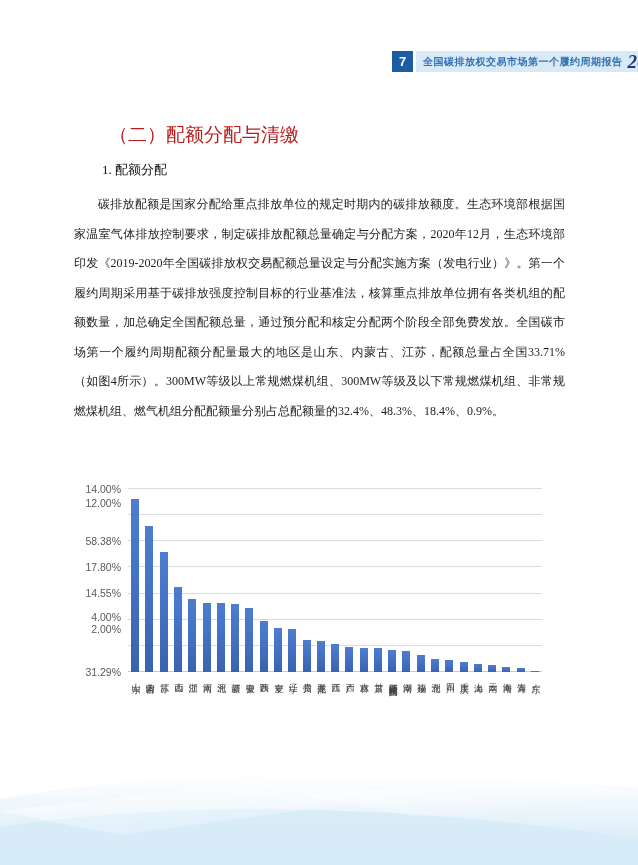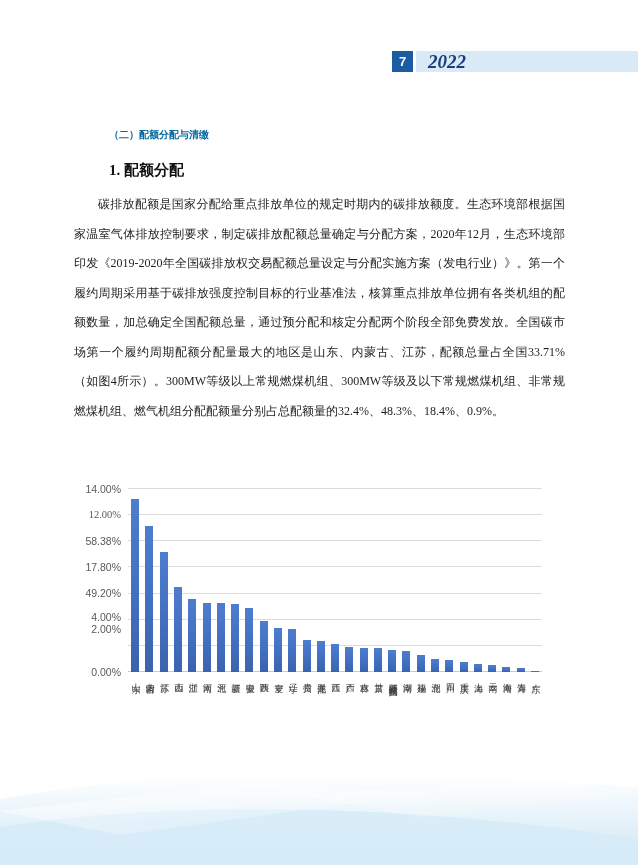--- a/index.html
+++ b/index.html
@@ -26,26 +26,26 @@
     color:#3473b3; letter-spacing:0.5px;
   }
   .header-year {
     font:bold italic 19px/21px "Liberation Serif","DejaVu Serif",serif;
     color:#1c3e7c; margin-left:5px;
   }
 
   
   .content { position:absolute; left:74px; top:124px; width:491px; color:#1d1d1d; }
   .sec-heading {
-    font-size:10px; font-weight:bold; line-height:22px;
-    margin-left:35px; color:#0369a1;
+    font-size:19px; font-weight:normal; line-height:22px;
+    margin-left:35px; color:#b91c1c;
   }
   .sub-heading {
-    font-size:15px; font-weight:bold; line-height:22px;
-    margin:13px 0 0 35px; color:#111111;
+    font-size:13px; font-weight:normal; line-height:22px;
+    margin:13px 0 0 28px; color:#111111;
   }
   .body-par {
     margin-top:9px; font-size:12px; line-height:29.5px;
     text-indent:2em; text-align:justify; text-justify:inter-ideograph;
     color:#1d1d1d;
   }
 
   
   .chart-wrap { position:absolute; left:84px; top:489px; width:458px; display:flex; }
   .y-axis { position:relative; width:44px; height:183px; flex:0 0 auto; }
@@ -78,39 +78,40 @@
   .footer-decor svg { display:block; width:638px; height:100px; }
 </style>
 </head>
 <body>
 
 <div class="page">
 
   <div class="page-header">
     <div class="page-num">7</div>
     <div class="header-band">
+      <span class="header-title">全国碳排放权交易市场第一个履约周期报告</span>
       <span class="header-year">2022</span>
     </div>
   </div>
 
   <div class="content">
     <div class="sec-heading">（二）配额分配与清缴</div>
     <div class="sub-heading">1. 配额分配</div>
     <p class="body-par">碳排放配额是国家分配给重点排放单位的规定时期内的碳排放额度。生态环境部根据国家温室气体排放控制要求，制定碳排放配额总量确定与分配方案，2020年12月，生态环境部印发《2019-2020年全国碳排放权交易配额总量设定与分配实施方案（发电行业）》。第一个履约周期采用基于碳排放强度控制目标的行业基准法，核算重点排放单位拥有各类机组的配额数量，加总确定全国配额总量，通过预分配和核定分配两个阶段全部免费发放。全国碳市场第一个履约周期配额分配量最大的地区是山东、内蒙古、江苏，配额总量占全国33.71%（如图4所示）。300MW等级以上常规燃煤机组、300MW等级及以下常规燃煤机组、非常规燃煤机组、燃气机组分配配额量分别占总配额量的32.4%、48.3%、18.4%、0.9%。</p>
   </div>
 
   <div class="chart-wrap">
     <div class="y-axis">
-        <div class="ytick" style="bottom: 0px;">0.00%</div>
+        <div class="ytick" style="bottom: 0px;">31.29%</div>
         <div class="ytick" style="bottom: 43px;">2.00%</div>
         <div class="ytick" style="bottom: 55px;">4.00%</div>
-        <div class="ytick" style="bottom: 78.4286px;">49.20%</div>
+        <div class="ytick" style="bottom: 78.4286px;">14.55%</div>
         <div class="ytick" style="bottom: 104.571px;">17.80%</div>
         <div class="ytick" style="bottom: 130.714px;">58.38%</div>
-        <div class="ytick" style="bottom: 157px; font-family: Liberation Serif, serif;">12.00%</div>
+        <div class="ytick" style="bottom: 169px;">12.00%</div>
         <div class="ytick" style="bottom: 183px;">14.00%</div>
       </div>
     <div class="plot">
       <div class="gridlines">
           <div class="gridline base" style="bottom: 0px;"></div>
           <div class="gridline" style="bottom: 26.1429px;"></div>
           <div class="gridline" style="bottom: 52.2857px;"></div>
           <div class="gridline" style="bottom: 78.4286px;"></div>
           <div class="gridline" style="bottom: 104.571px;"></div>
           <div class="gridline" style="bottom: 130.714px;"></div>

